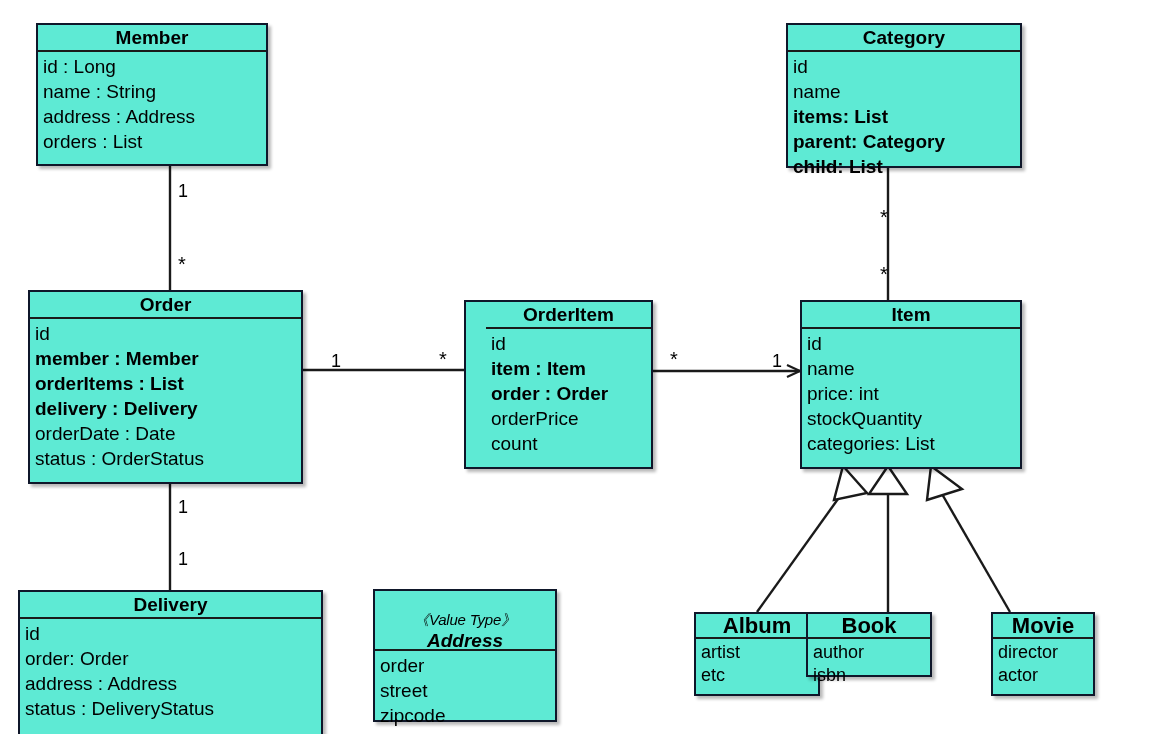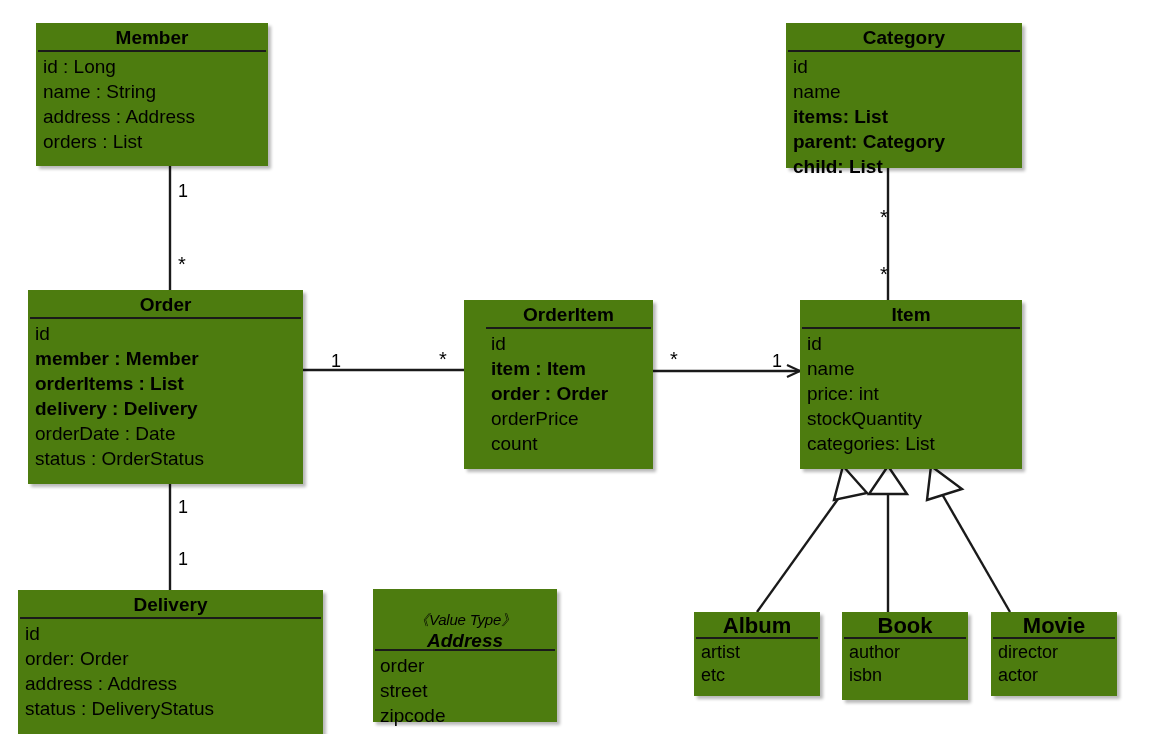--- a/index.html
+++ b/index.html
@@ -20,22 +20,22 @@
   #edges {
     position: absolute; left: 0; top: 0;
     width: 1152px; height: 734px;
     z-index: 1;
   }
 
   
   .uml-class {
     position: absolute;
     z-index: 2;
-    background: #4d7c0f;
-    border: 2px solid #4d7c0f;
+    background: #5eead4;
+    border: 2px solid #0f172a;
     box-shadow: 3px 3px 3px rgba(0,0,0,0.28);
   }
   .uml-head {
     border-bottom: 2px solid #1a1a1a;
     text-align: center;
     font-weight: bold;
     font-size: 19px;
     line-height: 25px;
     height: 27px;
     white-space: nowrap;
@@ -208,29 +208,29 @@
   </div>
 
   <div class="uml-class small" style="left:694px; top:612px; width:126px; height:84px;">
     <div class="uml-head">Album</div>
     <div class="uml-attrs">
       <div class="attr">artist</div>
       <div class="attr">etc</div>
     </div>
   </div>
 
-  <div class="uml-class small" style="left:842px; top:612px; width:126px; height:88px;">
+  <div class="uml-class small" style="left:806px; top:612px; width:126px; height:65px;">
     <div class="uml-head">Book</div>
     <div class="uml-attrs">
       <div class="attr">author</div>
       <div class="attr">isbn</div>
     </div>
   </div>
 
-  <div class="uml-class small" style="left:991px; top:612px; width:126px; height:84px;">
+  <div class="uml-class small" style="left:991px; top:612px; width:104px; height:84px;">
     <div class="uml-head">Movie</div>
     <div class="uml-attrs">
       <div class="attr">director</div>
       <div class="attr">actor</div>
     </div>
   </div>
 
 </div>
 
 </body></html>

